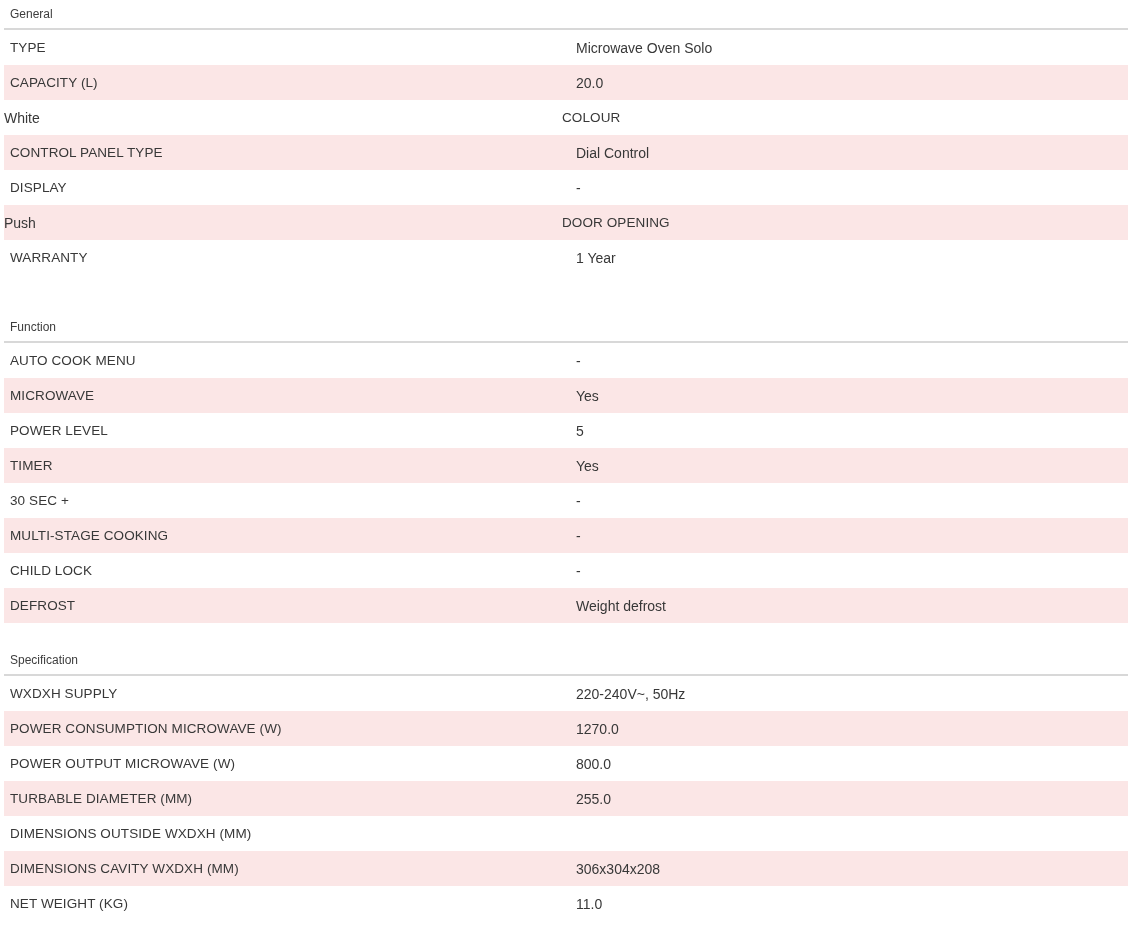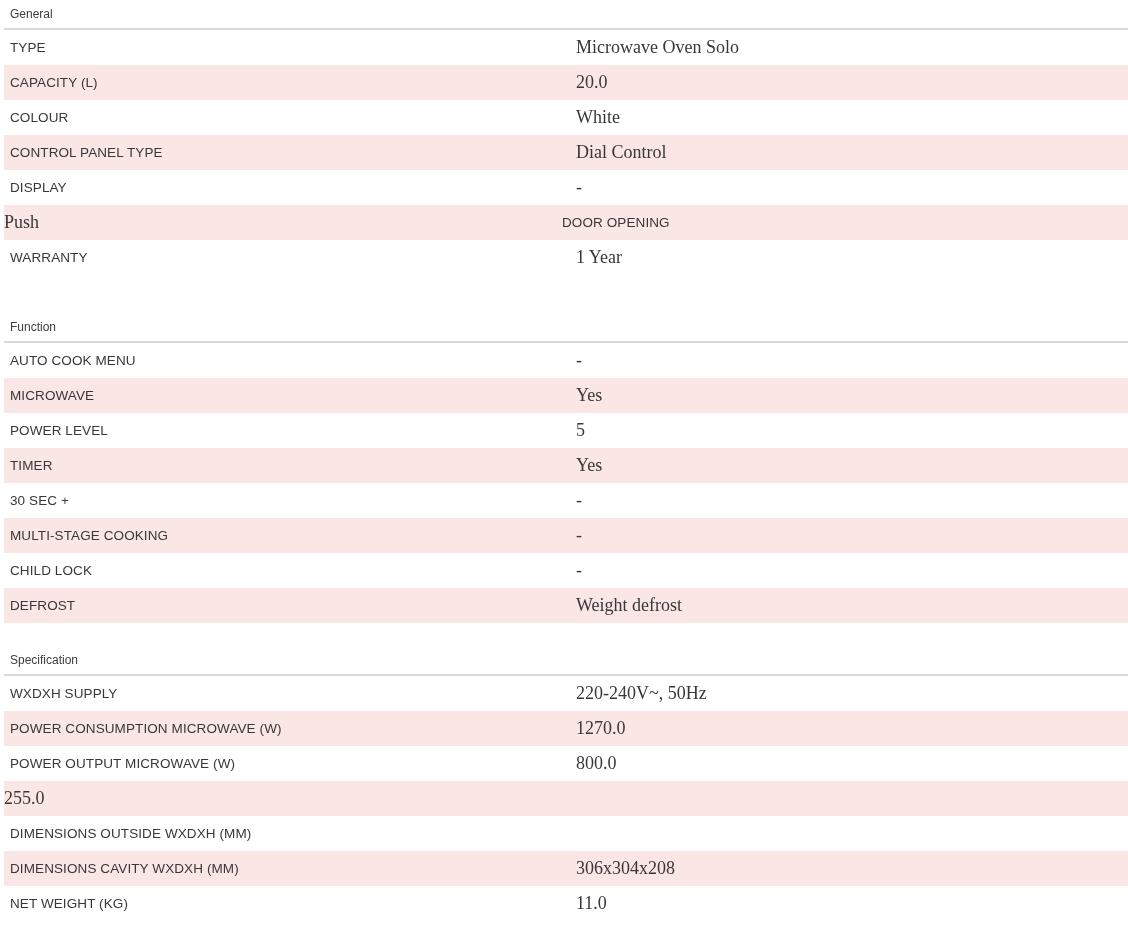--- a/index.html
+++ b/index.html
@@ -51,45 +51,44 @@
     box-sizing: content-box;
     width: 566px;
     padding-left: 6px;
     flex: 0 0 auto;
     font-size: 13.5px;
     letter-spacing: 0.1px;
     color: var(--text, #383838);
   }
   .cell.value {
     flex: 1 1 auto;
-    font-size: 18px;
+    font-size: 14px;
     color: var(--text, #383838);
-    font-family: Liberation Serif, serif;
   }
 </style>
 </head>
 <body style="background: rgb(255, 255, 255);">
 
 <div id="spec-table">
   <section class="section">
     <h2 class="section-title">General</h2>
     <div class="rows">
   <div class="row">
     <div class="cell label">TYPE</div>
     <div class="cell value">Microwave Oven Solo</div>
   </div>
 
   <div class="row">
     <div class="cell label">CAPACITY (L)</div>
     <div class="cell value">20.0</div>
   </div>
 
   <div class="row">
+    <div class="cell value">White</div>
     <div class="cell label">COLOUR</div>
-    <div class="cell value">White</div>
   </div>
 
   <div class="row">
     <div class="cell label">CONTROL PANEL TYPE</div>
     <div class="cell value">Dial Control</div>
   </div>
 
   <div class="row">
     <div class="cell label">DISPLAY</div>
     <div class="cell value">-</div>
@@ -164,20 +163,21 @@
     <div class="cell label">POWER CONSUMPTION MICROWAVE (W)</div>
     <div class="cell value">1270.0</div>
   </div>
 
   <div class="row">
     <div class="cell label">POWER OUTPUT MICROWAVE (W)</div>
     <div class="cell value">800.0</div>
   </div>
 
   <div class="row">
+    <div class="cell label">TURBABLE DIAMETER (MM)</div>
     <div class="cell value">255.0</div>
   </div>
 
   <div class="row">
     <div class="cell label">DIMENSIONS OUTSIDE WXDXH (MM)</div>
   </div>
 
   <div class="row">
     <div class="cell label">DIMENSIONS CAVITY WXDXH (MM)</div>
     <div class="cell value">306x304x208</div>

